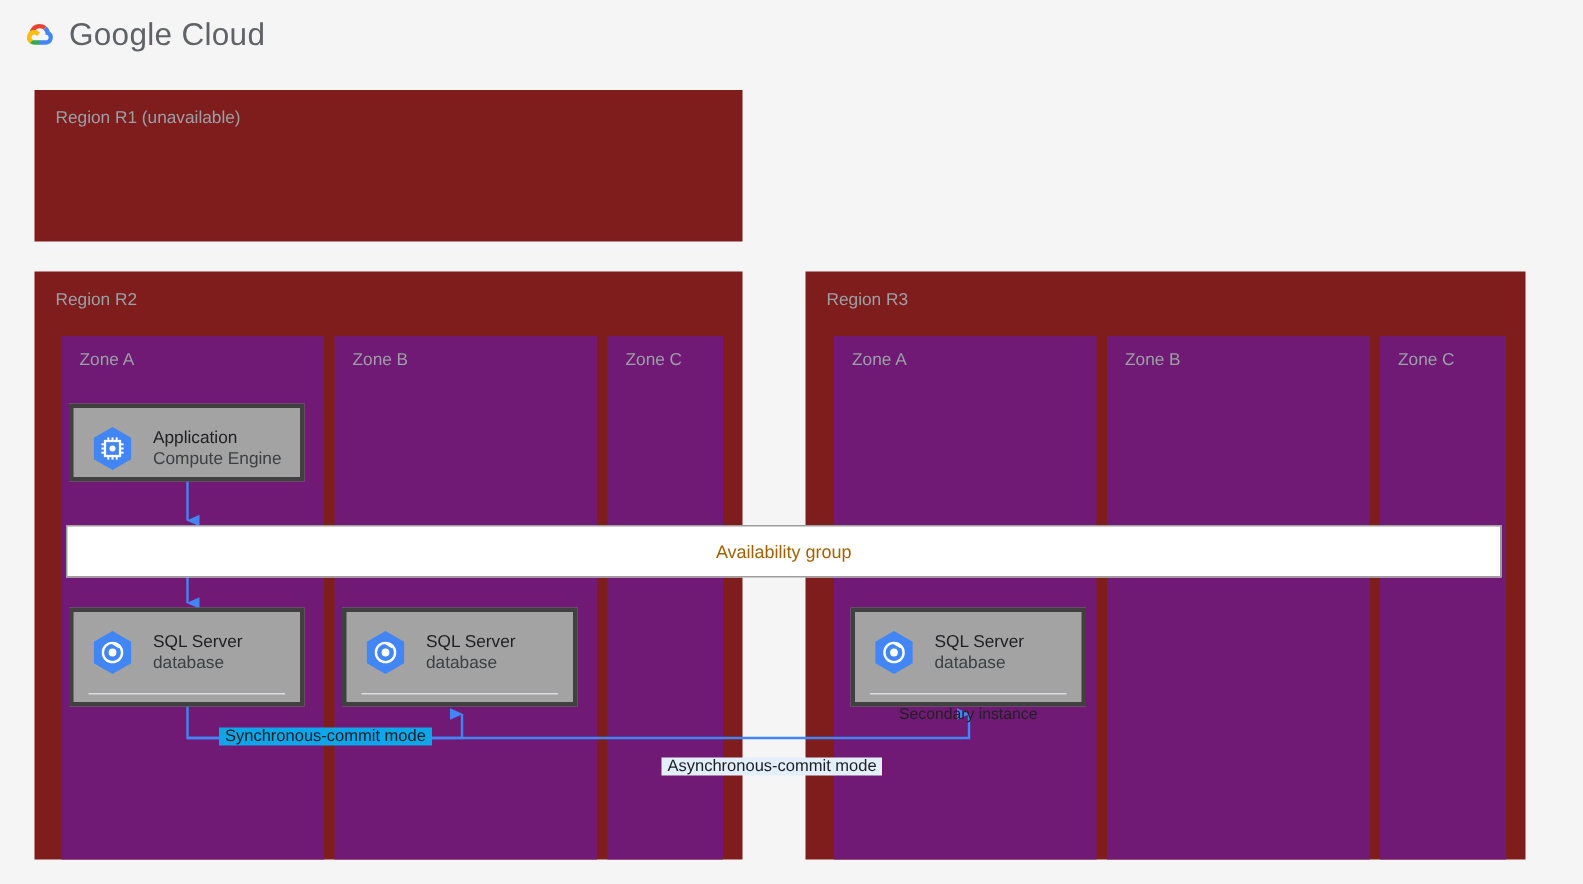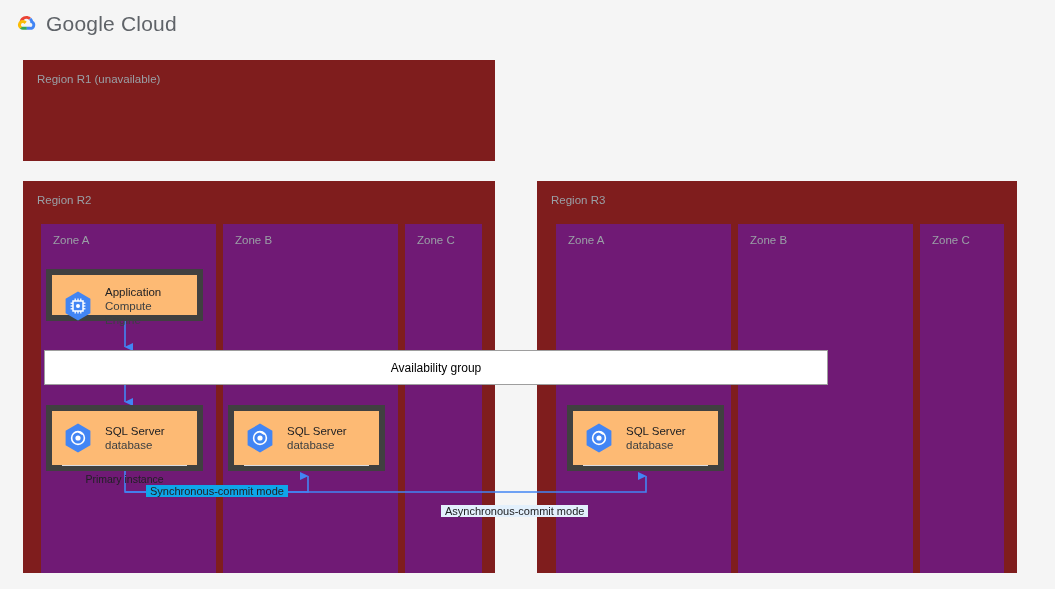--- a/index.html
+++ b/index.html
@@ -68,22 +68,22 @@
   #r2-zone-a { left: 41px;  width: 175px; }
   #r2-zone-b { left: 223px; width: 175px; }
   #r2-zone-c { left: 405px; width: 77px;  }
   #r3-zone-a { left: 556px; width: 175px; }
   #r3-zone-b { left: 738px; width: 175px; }
   #r3-zone-c { left: 920px; width: 84px;  }
 
   
   .card {
     position: absolute;
-    background: #fdba74;
-    border: 6px solid #404040;
+    background: #a3a3a3;
+    border: 3px solid #404040;
     box-sizing: border-box;
   }
   .card-row {
     display: flex;
     align-items: center;
     padding: 10px 10px 10px 9px;
     box-sizing: border-box;
   }
   .card-icon {
     flex: 0 0 auto;
@@ -110,29 +110,29 @@
 
   #card-application { left: 46px; top: 269px; width: 157px; height: 52px; }
   #card-primary   { left: 46px;  top: 405px; width: 157px; height: 66px; }
   #card-standby   { left: 228px; top: 405px; width: 157px; height: 66px; }
   #card-secondary { left: 567px; top: 405px; width: 157px; height: 66px; }
 
   
   #availability-group {
     position: absolute;
     left: 44px; top: 350px;
-    width: 784px; height: 35px;
+    width: 957px; height: 35px;
     background: #ffffff;
     border: 1px solid #9e9e9e;
     box-sizing: border-box;
     display: flex;
     align-items: center;
     justify-content: center;
     font-size: 12px;
-    color: #000000;
+    color: #a16207;
   }
 
   
   #connectors {
     position: absolute;
     left: 0; top: 0;
     width: 1055px; height: 589px;
     pointer-events: none;
   }
 
@@ -266,21 +266,20 @@
         <circle cx="17" cy="17" r="2.6" fill="#ffffff"></circle>
         <path d="M17,10.6 L21.6,13.4" stroke="#ffffff" stroke-width="1.6"></path>
       </svg>
     </span>
     <span class="card-text">
       <span>SQL Server</span><br>
       <span class="sub">database</span>
     </span>
   </div>
   <div class="card-divider"></div>
-  <div class="card-footer">Primary instance</div>
 </div>
 
 <div class="card" id="card-standby">
   <div class="card-row">
     <span class="card-icon">
       <svg width="34" height="34" viewBox="0 0 34 34" xmlns="http://www.w3.org/2000/svg">
         <path d="M17 2.6 L29.4 9.8 L29.4 24.2 L17 31.4 L4.6 24.2 L4.6 9.8 Z" fill="#4285f4"></path>
         <circle cx="17" cy="17" r="6.4" fill="none" stroke="#ffffff" stroke-width="1.6"></circle>
         <circle cx="17" cy="17" r="2.6" fill="#ffffff"></circle>
         <path d="M17,10.6 L21.6,13.4" stroke="#ffffff" stroke-width="1.6"></path>
@@ -303,13 +302,14 @@
         <circle cx="17" cy="17" r="2.6" fill="#ffffff"></circle>
         <path d="M17,10.6 L21.6,13.4" stroke="#ffffff" stroke-width="1.6"></path>
       </svg>
     </span>
     <span class="card-text">
       <span>SQL Server</span><br>
       <span class="sub">database</span>
     </span>
   </div>
   <div class="card-divider"></div>
+  <div class="card-footer">Secondary instance</div>
 </div>
 
 </body></html>

